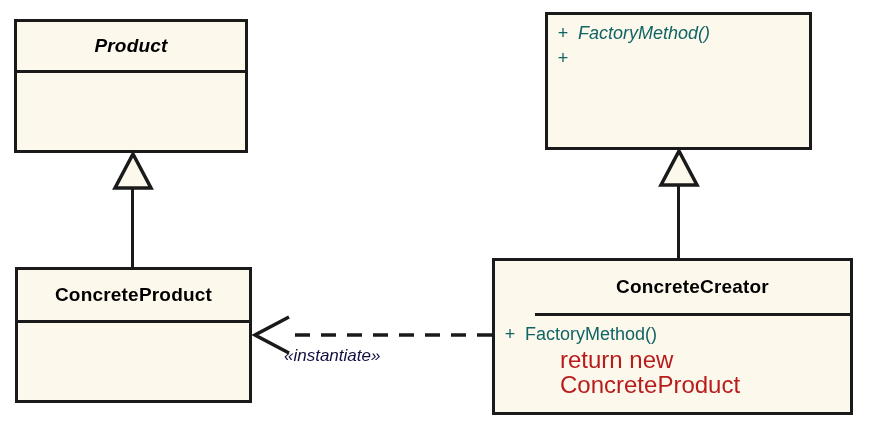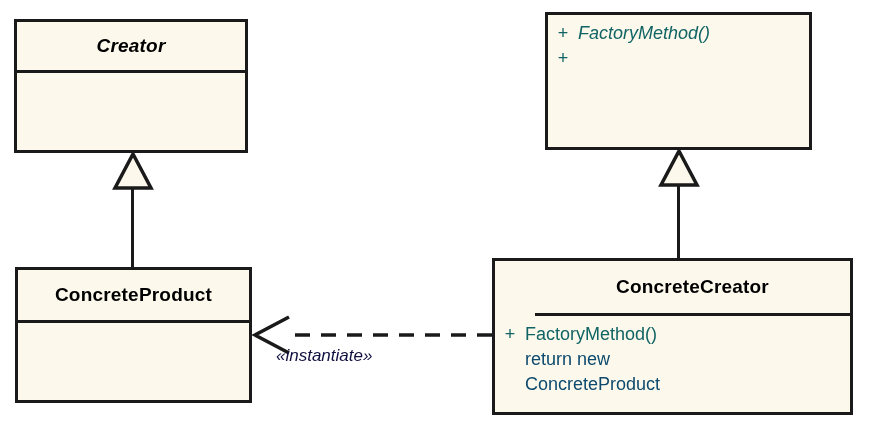--- a/index.html
+++ b/index.html
@@ -65,24 +65,24 @@
     flex: 0 0 30px;
     color: #106464;
   }
   .uml-member .sig {
     display: inline-block;
   }
   .uml-member.abstract .sig {
     font-style: italic;
   }
   .uml-note-line {
-    font-size: 18px;
+    font-size: 24px;
     line-height: 25px;
-    color: #0c4a6e;
-    padding-left: 30px;
+    color: #b91c1c;
+    padding-left: 65px;
     white-space: nowrap;
   }
 
   
   .conn-line {
     position: absolute;
     background: #1a1a1a;
   }
   .gen-triangle {
     position: absolute;
@@ -97,21 +97,21 @@
     color: #101040;
     white-space: nowrap;
   }
 </style>
 </head>
 <body>
 
 <div id="canvas">
 
   <div class="uml-class" style="left:14px; top:19px; width:234px; height:134px;">
-    <div class="uml-name-compartment abstract" style="height:51px;">Creator</div>
+    <div class="uml-name-compartment abstract" style="height:51px;">Product</div>
     <div class="uml-members-compartment"></div>
   </div>
 
   <div class="uml-class" style="left:545px; top:12px; width:267px; height:138px;">
     <div class="uml-members-compartment">
       <div class="uml-member abstract">
         <span class="vis">+</span>
         <span class="sig">FactoryMethod()</span>
       </div>
       <div class="uml-member">
@@ -144,15 +144,15 @@
 
   <div class="conn-line" style="left:677px; top:185px; width:3px; height:75px;"></div>
   <svg class="gen-triangle" width="44" height="44" style="left:657px; top:147px;" viewBox="0 0 44 44">
     <polygon points="22,4 40,38 4,38" fill="#fdf8ec" stroke="#1a1a1a" stroke-width="3.5" stroke-linejoin="miter"></polygon>
   </svg>
 
   <svg class="dep-arrow" width="248" height="44" style="left:249px; top:313px;" viewBox="0 0 248 44">
     <line x1="46" y1="22" x2="246" y2="22" stroke="#1a1a1a" stroke-width="3.5" stroke-dasharray="15,11"></line>
     <polyline points="40,4 6,22 40,40" fill="none" stroke="#1a1a1a" stroke-width="3.5" stroke-linejoin="miter" stroke-linecap="butt"></polyline>
   </svg>
-  <div class="dep-label" style="left:276px; top:346px;">«instantiate»</div>
+  <div class="dep-label" style="left:284px; top:346px;">«instantiate»</div>
 
 </div>
 
 </body></html>

